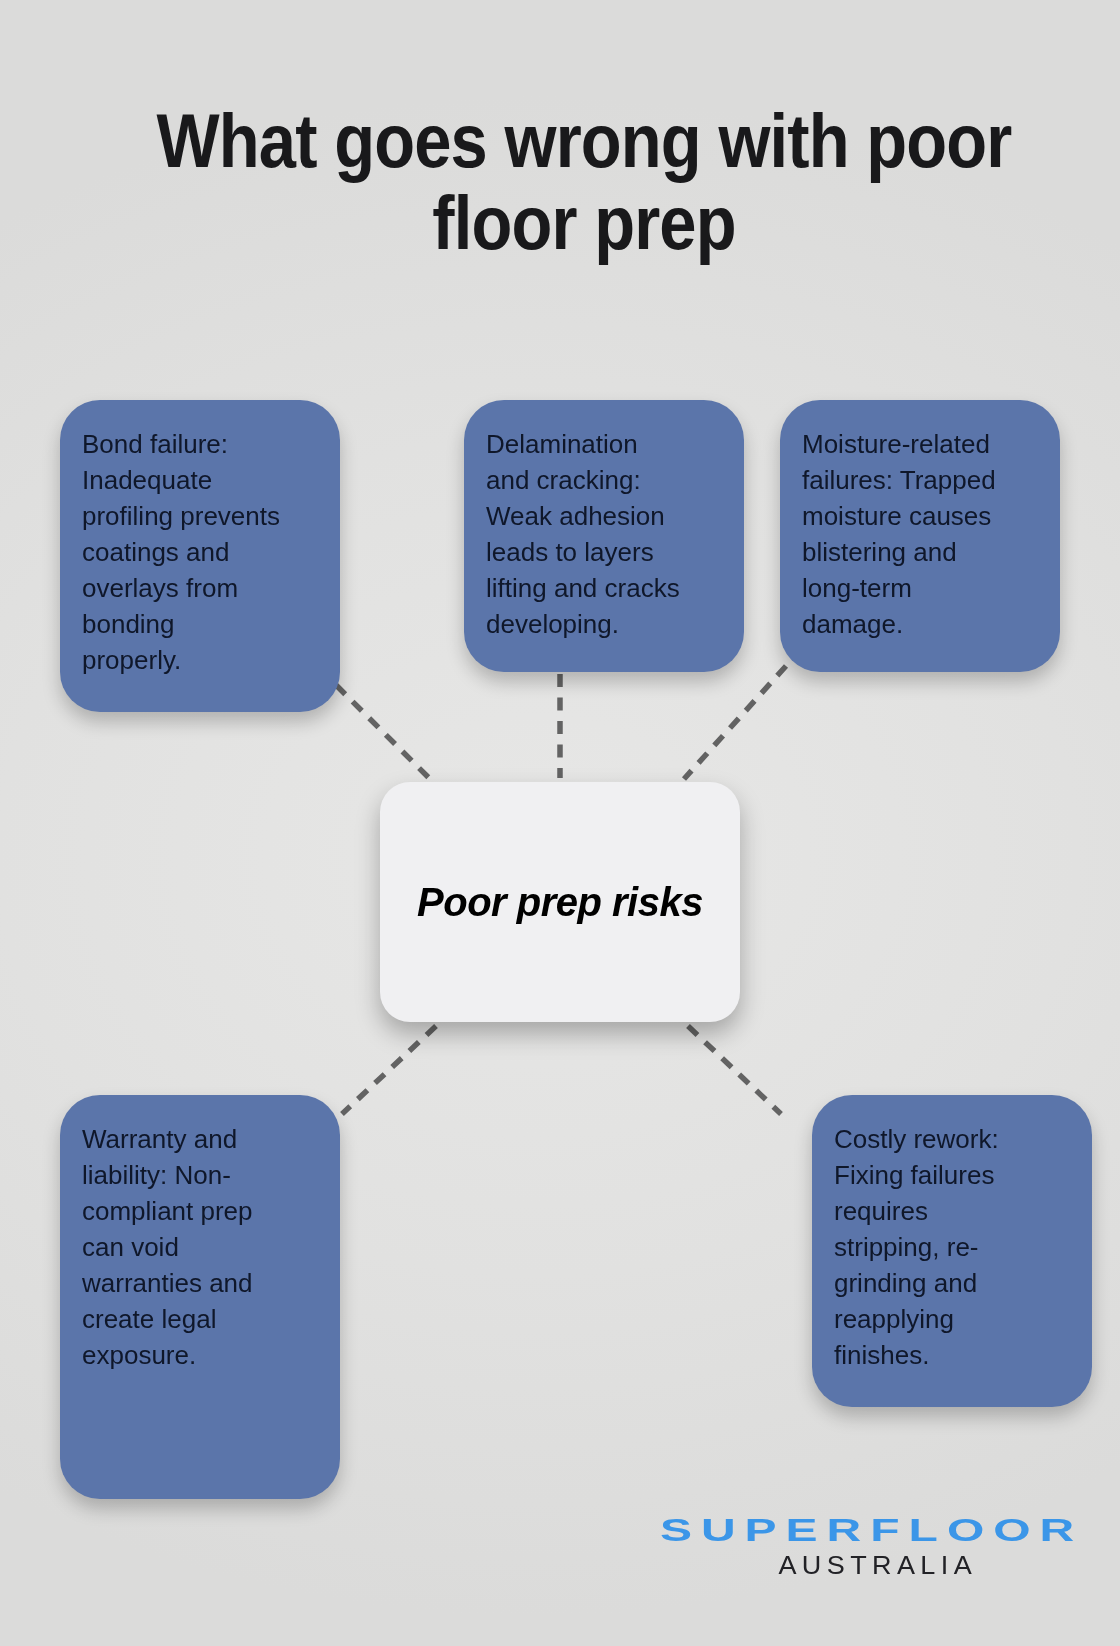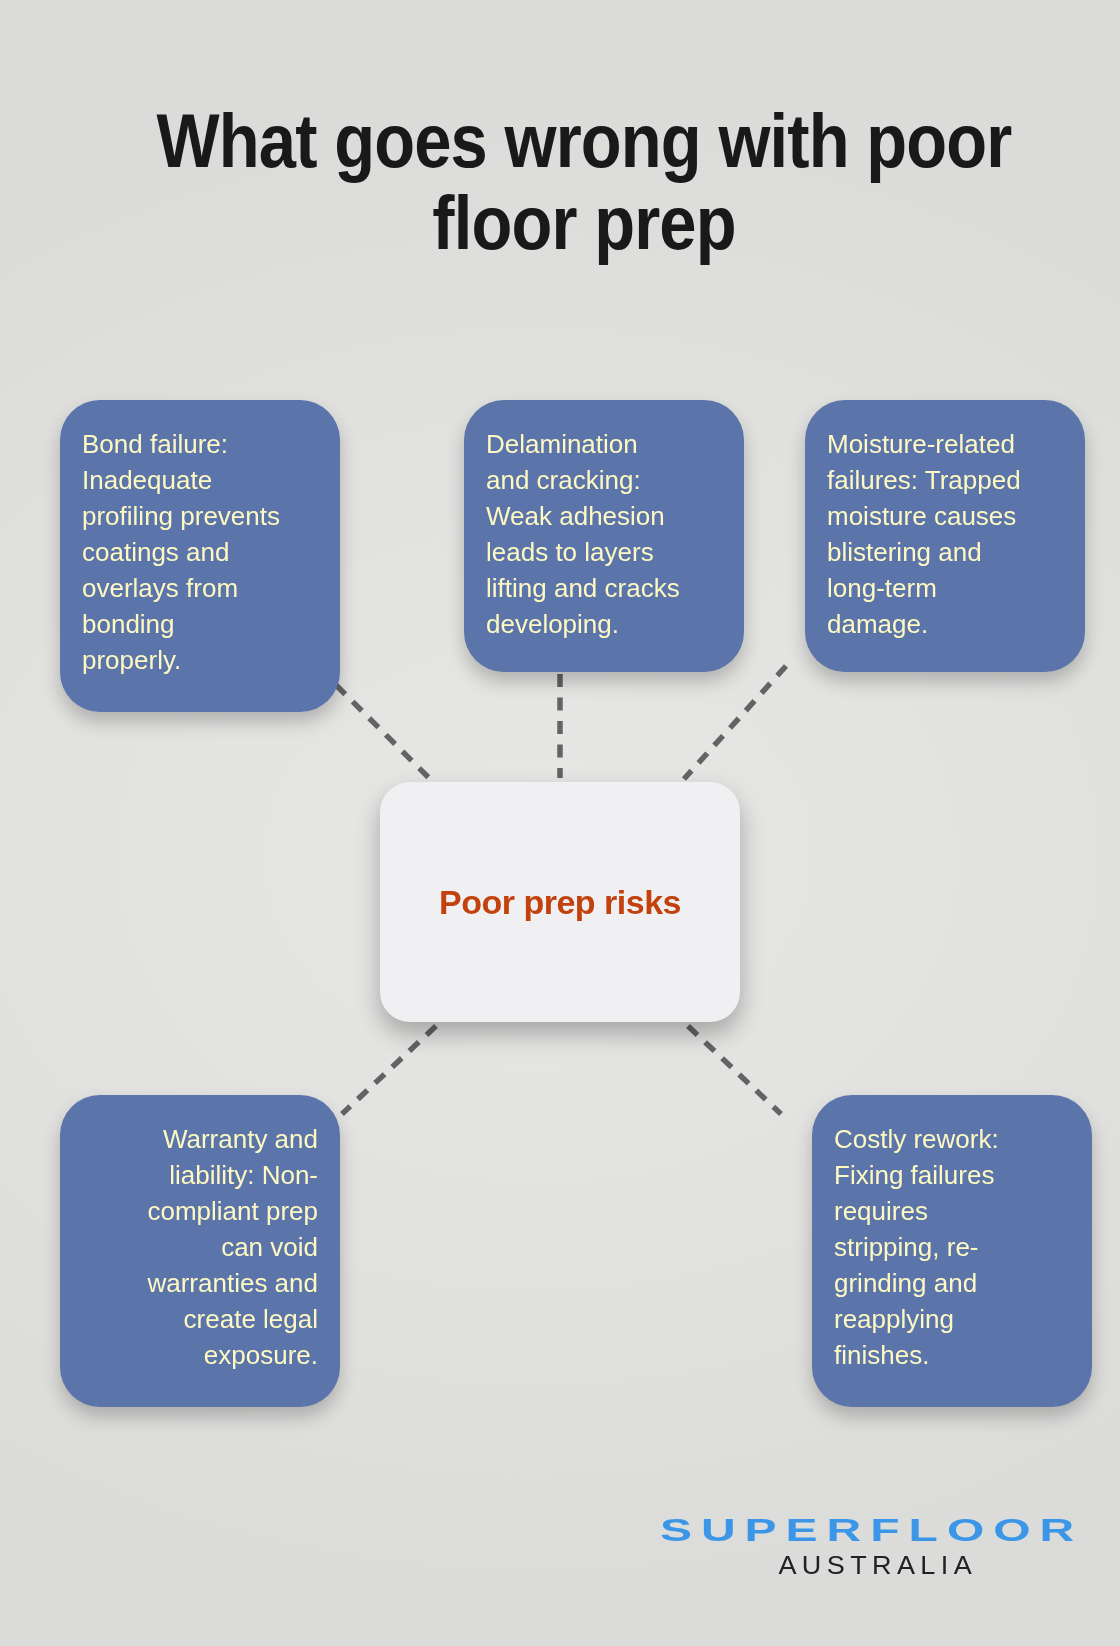--- a/index.html
+++ b/index.html
@@ -44,50 +44,51 @@
     position: absolute;
     width: 280px;
     background: #5b75aa;
     border-radius: 40px;
     box-shadow: 0 10px 18px rgba(0,0,0,0.22);
     box-sizing: border-box;
     padding: 26px 22px;
   }
   .node-text {
     margin: 0;
-    color: #fef9c3;
+    color: #0f172a;
     font-size: 26px;
     line-height: 36px;
     white-space: pre-line;
   }
   .node-1 { left: 60px;  top: 400px;  height: 312px; }
   .node-2 { left: 420px; top: 400px;  height: 272px; margin-left: 44px; }
-  .node-3 { left: 780px; top: 400px;  height: 272px; margin-left: 25px; }
-  .node-4 { left: 60px;  top: 1095px; height: 312px; text-align: right; }
+  .node-3 { left: 780px; top: 400px;  height: 272px; }
+  .node-4 { left: 60px;  top: 1095px; height: 404px; }
   .node-5 { left: 812px; top: 1095px; height: 312px; }
 
   
   .center-node {
     position: absolute;
     left: 380px;
     top: 782px;
     width: 360px;
     height: 240px;
     background: #f0f0f2;
     border-radius: 30px;
     box-shadow: 0 12px 24px rgba(0,0,0,0.28);
     display: flex;
     align-items: center;
     justify-content: center;
   }
   .center-label {
-    font-size: 34px;
+    font-size: 40px;
     font-weight: 700;
-    color: #c2410c;
+    color: #000000;
     letter-spacing: -0.5px;
+    font-style: italic;
   }
 
   
   .logo {
     position: absolute;
     right: 85px;
     top: 1513px;
     text-align: left;
   }
   .brand {

